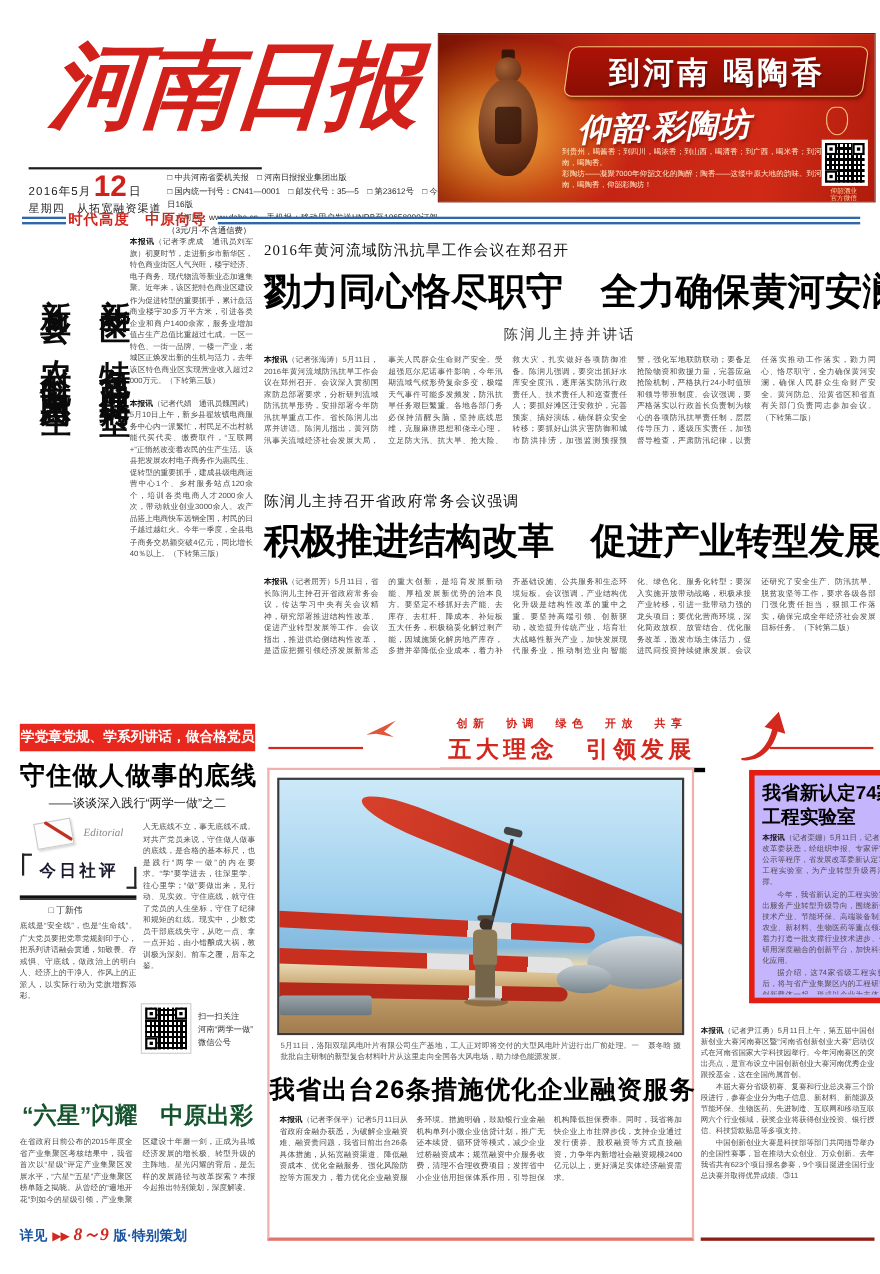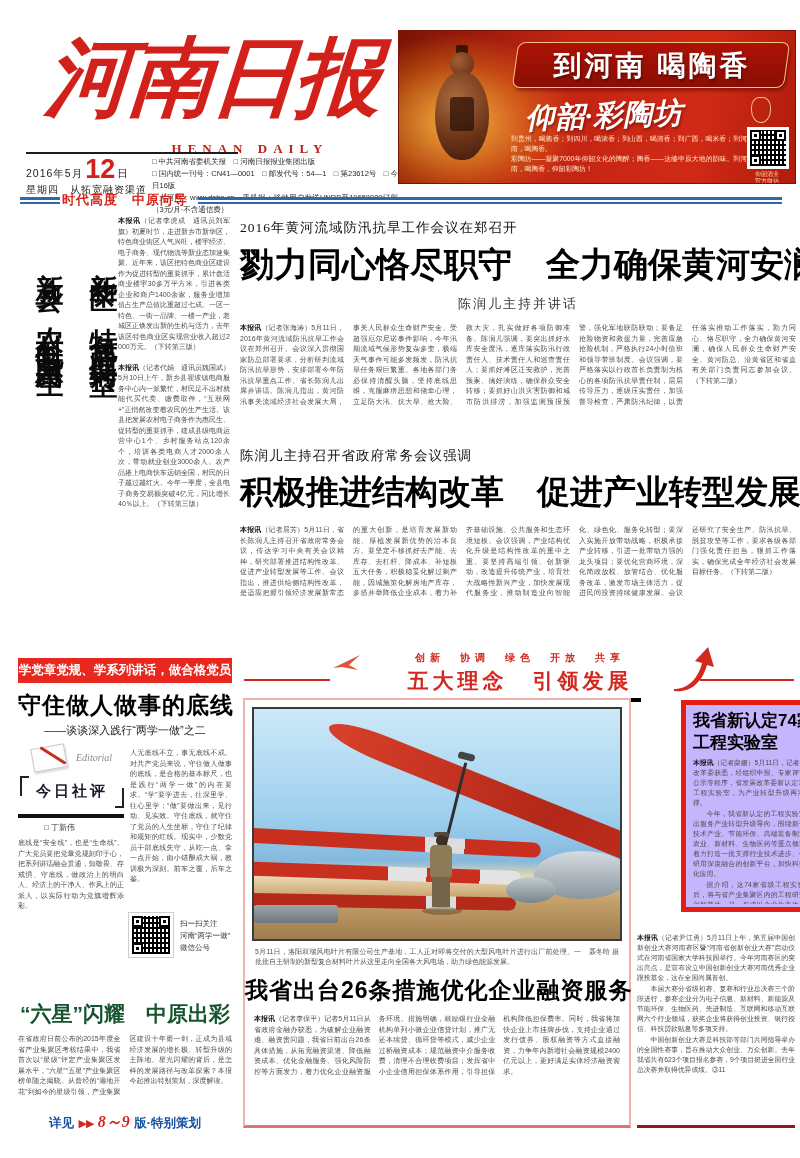--- a/index.html
+++ b/index.html
@@ -138,21 +138,21 @@
   .ed-byline { left:22px; top:822px; font-size:8px; color:#333;margin-left:22px; }
   .ed-col-left { left:18px; top:838px; width:106px; height:136px; }
   .ed-col-right { left:130px; top:748px; width:102px; height:158px; }
   .lqr { left:128px; top:912px; width:46px; height:46px; border:1px solid #ccc; }
   .lqr-cap { left:180px; top:918px; width:58px; font-size:7.5px; line-height:12px; color:#333; }
 
   
   .ss-head { left:18px; top:1000px; width:214px; text-align:center; font-size:21px;
     font-weight:900; color:#14532d; white-space:nowrap; }
   .ss-body { left:18px; top:1034px; width:214px; height:74px; column-count:2; column-gap:9px; }
-  .ss-more { left:18px; top:1112px; width:214px; text-align:center; white-space:nowrap; }
+  .ss-more { left:18px; top:1112px; width:214px; white-space:nowrap; }
   .m-pre, .m-post { color:#15509e; font-weight:900; font-size:12.5px; }
   .m-ar { color:#d2281e; font-size:11px; letter-spacing:-1px; }
   .m-pg { color:#d2281e; font-family:"Liberation Serif", serif; font-style:italic;
     font-weight:900; font-size:16px; }
 
   
   .feat { left:243px; top:698px; width:388px; height:430px; background:#fff;
     border:2px solid #f0b0ac; border-bottom:3px solid #e2746e; }
   .photo { position:relative; margin:7px 7px 0; height:234px; border:2px solid #3a3a3a;
     overflow:hidden;
@@ -197,31 +197,30 @@
     border-bottom:3px solid #8e1d15; padding-top:2px; overflow:hidden; }
   .c-title { font-size:17px; font-weight:900; line-height:22px; color:#000; }
   .c-body { margin-top:5px; height:158px; overflow:hidden; }
 </style>
 </head>
 <body>
 
 <div class="page">
 
   <div class="abs mh-title">河南日报</div>
-  <div class="abs mh-eng">HENAN DAILY</div>
   <div class="abs mh-rule"></div>
   <div class="abs mh-date1">
     <span class="d-sm">2016年5月</span>
     <span class="d-big">12</span>
     <span class="d-sm">日</span>
   </div>
   <div class="abs mh-date2">星期四　从拓宽融资渠道</div>
   <div class="abs mh-info">
     <div>□ 中共河南省委机关报　□ 河南日报报业集团出版</div>
-    <div>□ 国内统一刊号：CN41—0001　□ 邮发代号：54—1　□ 第23612号　□ 今日16版</div>
+    <div>□ 国内统一刊号：CN41—0001　□ 邮发代号：35—5　□ 第23612号　□ 今日16版</div>
     <div>□ 大河网：www.dahe.cn　手机报：移动用户发送HNRB至10658000订阅（3元/月·不含通信费）</div>
   </div>
   <div class="abs bar bar-a"></div>
   <div class="abs mh-slogan">时代高度　中原向导</div>
   <div class="abs bar bar-b"></div>
 
   <div class="abs ad">
     <div class="abs ad-glow"></div>
     <div class="abs bottle-cap"></div>
     <div class="abs bottle-top"></div>

